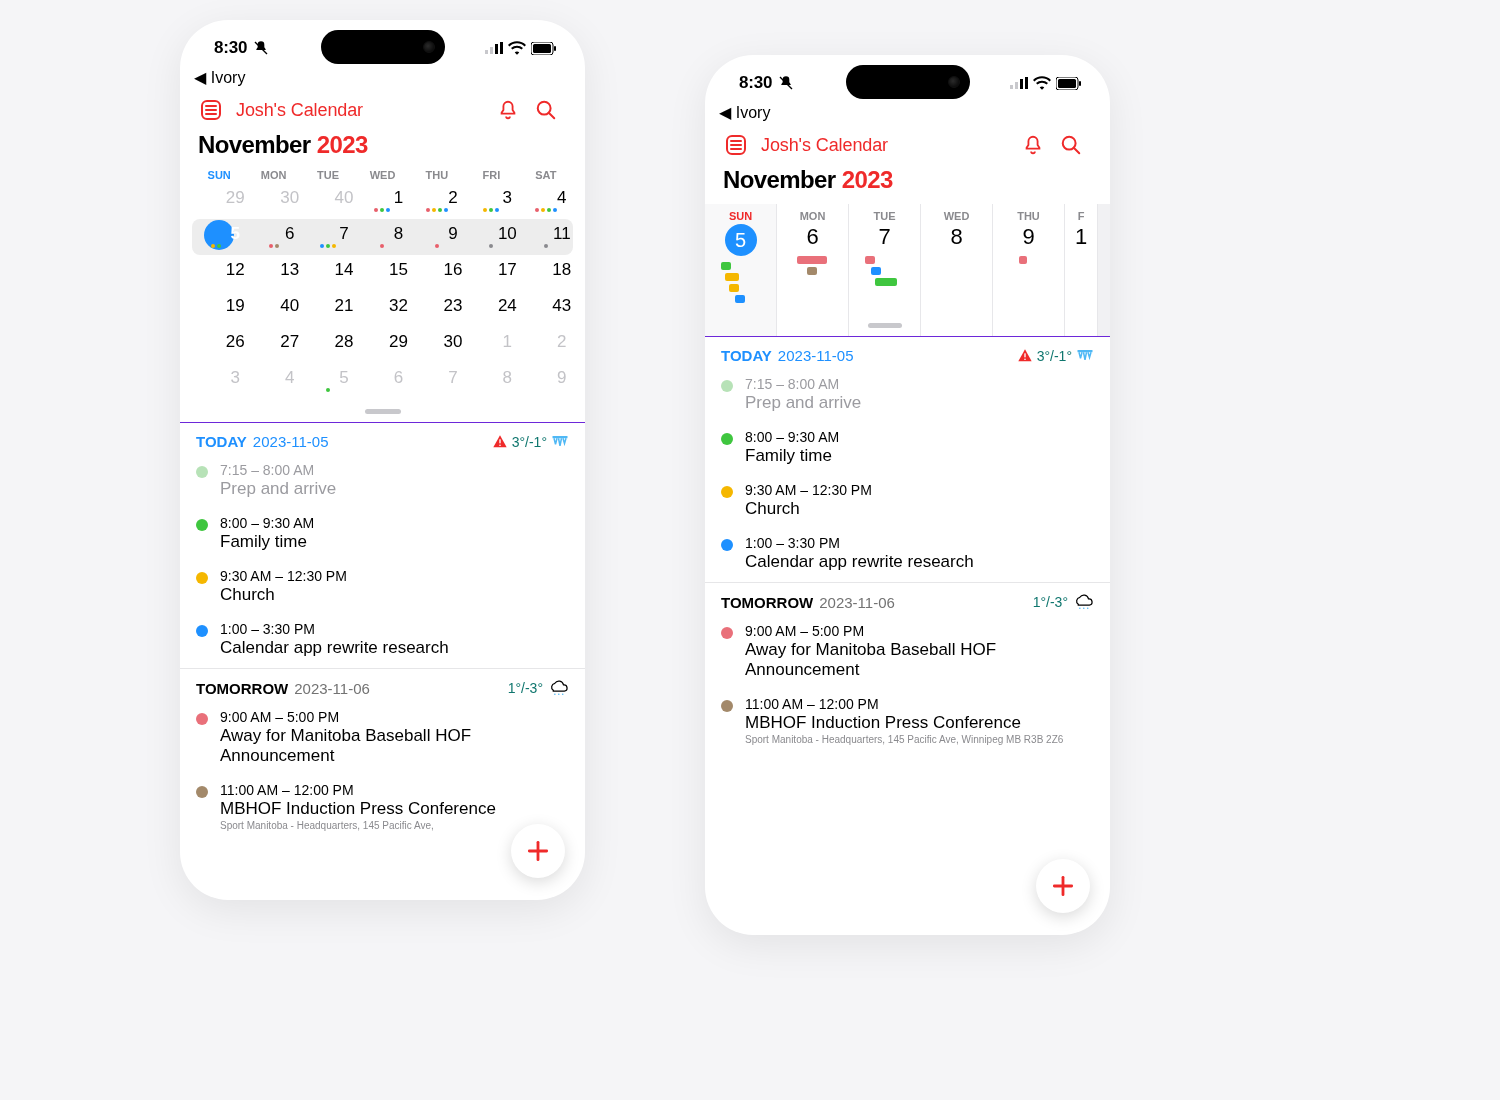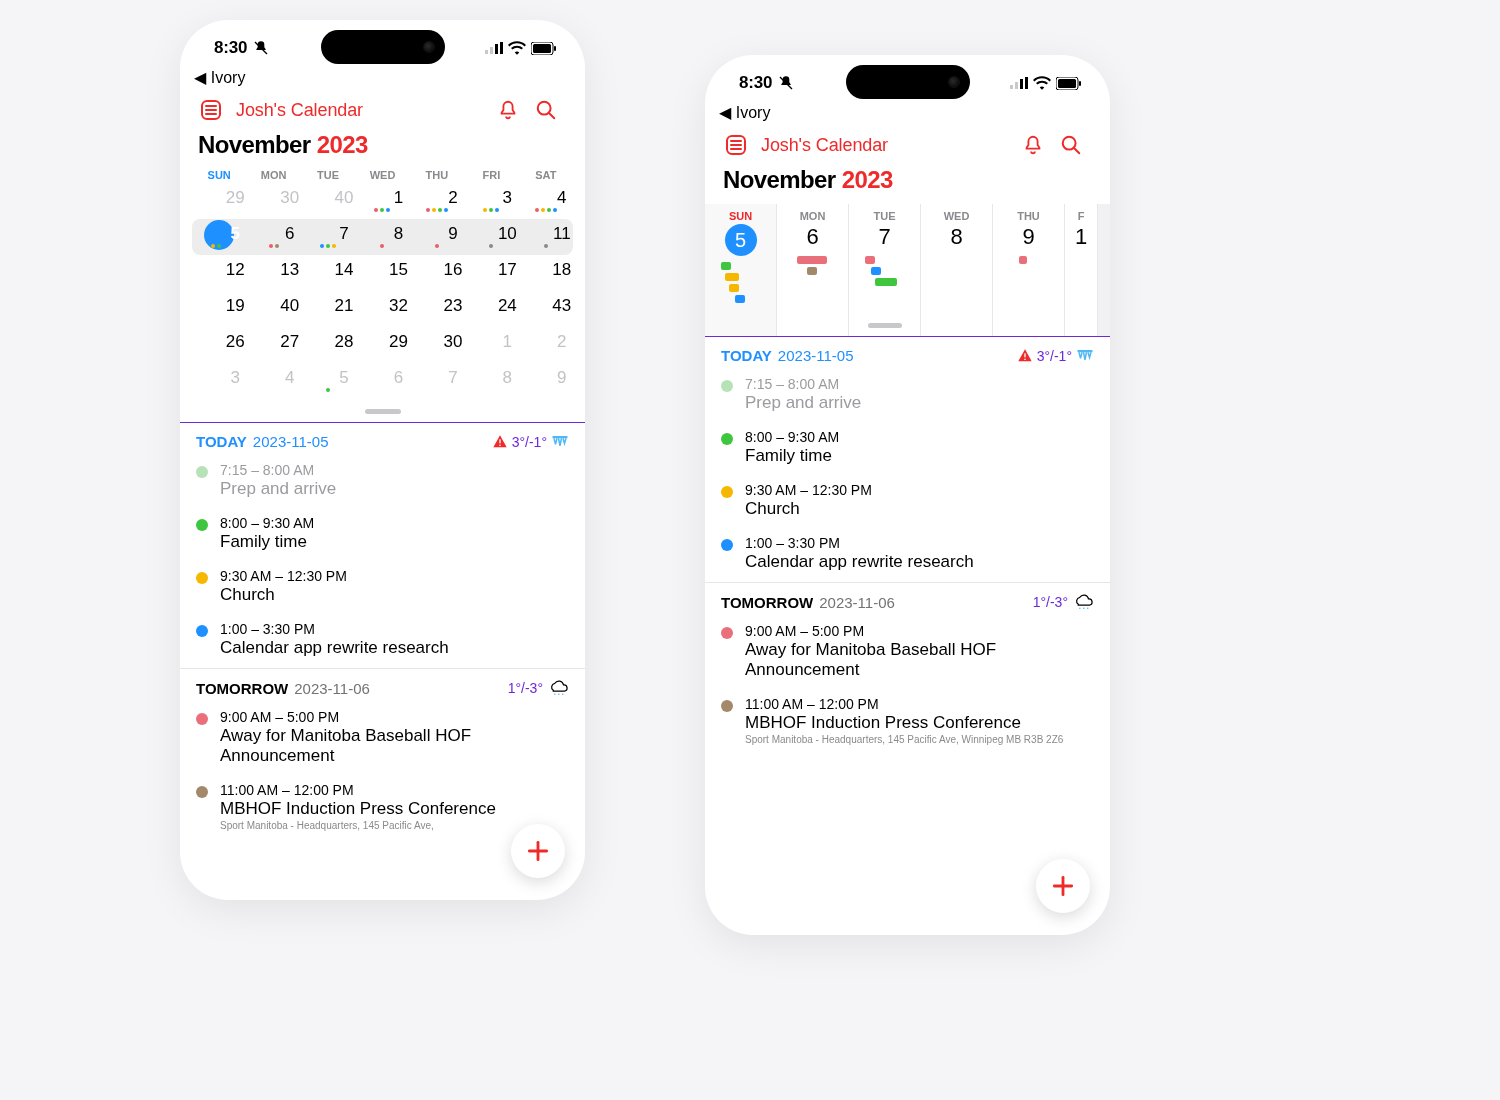--- a/index.html
+++ b/index.html
@@ -113,21 +113,21 @@
   .section-header {
     display:flex; align-items:center; padding:10px 16px 6px 16px; font-size:15px; gap:6px;
     border-top:1px solid #e6e6e8;
   }
   .section-header:first-child { border-top:none;}
   .section-header .label { font-weight:700; color:#1e90ff;}
   .section-header .label.plain { color:#000;}
   .section-header .date { color:#1e90ff; font-weight:400;}
   .section-header .date.plain { color:#737373;text-align:right;}
   .section-header .spacer { flex:1;}
-  .section-header .weather { display:flex; align-items:center; gap:4px; font-size:14px; color:#6d28d9; font-weight:500;}
+  .section-header .weather { display:flex; align-items:center; gap:4px; font-size:14px; color:#0f766e; font-weight:500;}
 
   .event { display:flex; gap:12px; padding:6px 16px 10px 16px;}
   .event .bullet { width:12px; height:12px; border-radius:50%; margin-top:4px; flex-shrink:0;}
   .event .body { flex:1; }
   .event .time { font-size:14px; color:#000; font-weight:400;}
   .event.dim .time, .event.dim .title { color:#9b9ba0;}
   .event .title { font-size:17px; color:#000; margin-top:1px;}
   .event .loc { font-size:10px; color:#8a8a8e; margin-top:1px;}
 
   

